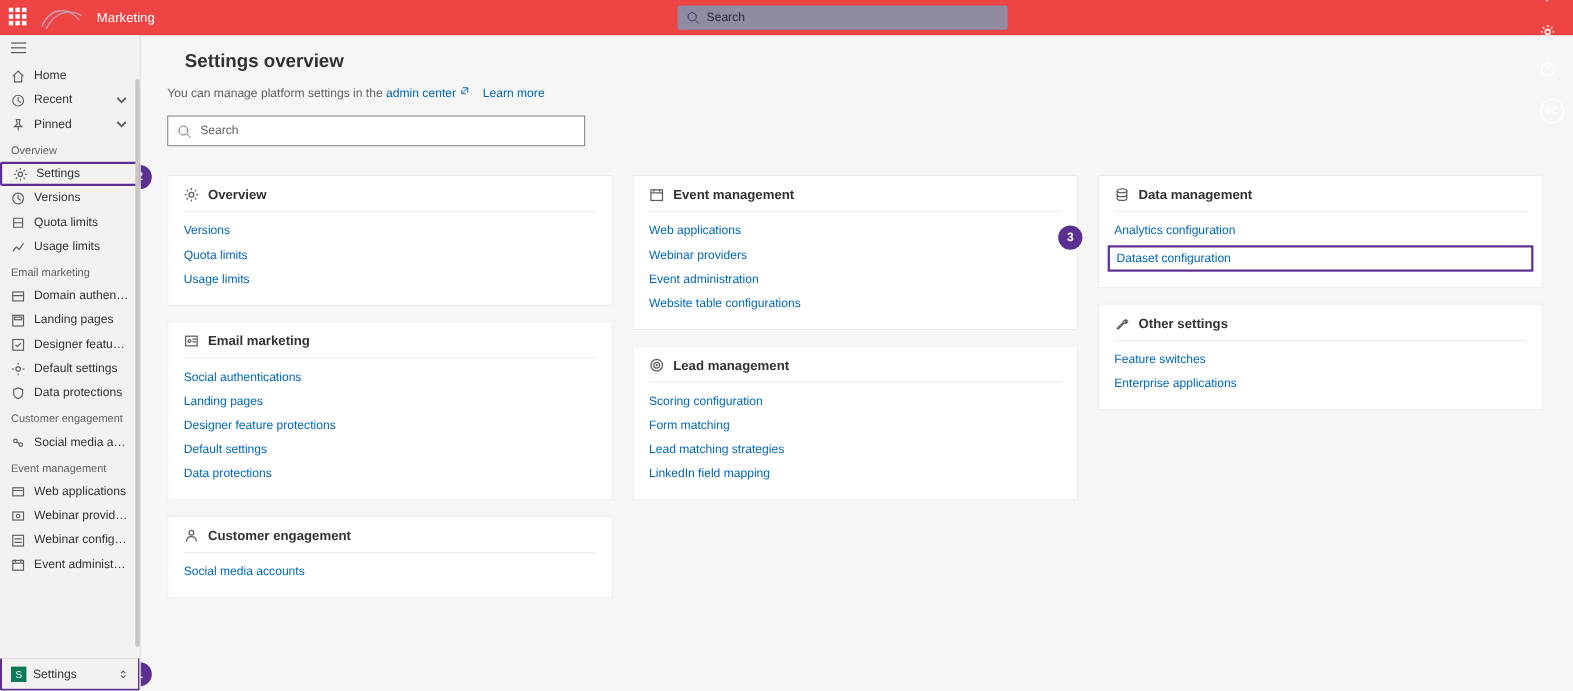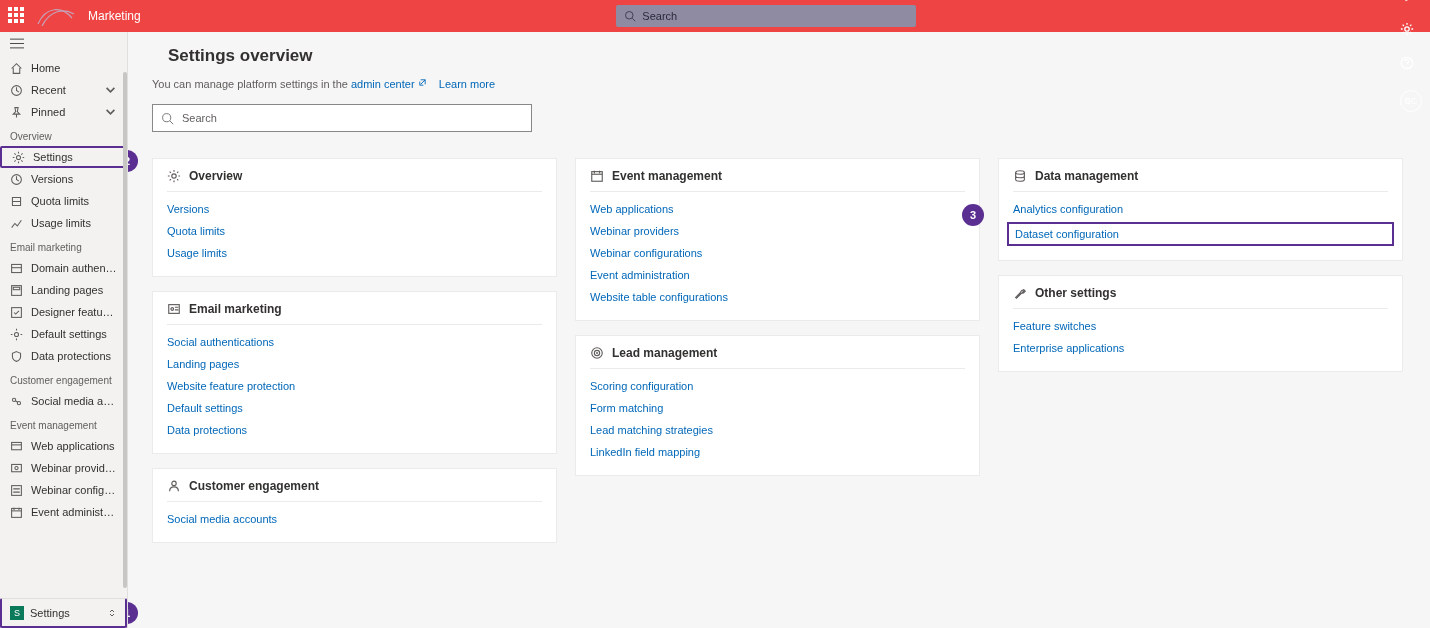--- a/index.html
+++ b/index.html
@@ -331,21 +331,21 @@
             <svg viewBox="0 0 16 16">
                 <rect x="2" y="3" width="12" height="10"></rect>
                 <circle cx="6" cy="8" r="1.5"></circle>
                 <path d="M9 6h4M9 9h4"></path>
               </svg>
             <span>Email marketing</span>
           </div>
             <hr>
           <a class="link" href="#">Social authentications</a>
           <a class="link" href="#">Landing pages</a>
-          <a class="link" href="#">Website feature protection</a>
+          <a class="link" href="#">Designer feature protections</a>
           <a class="link" href="#">Default settings</a>
           <a class="link" href="#">Data protections</a>
         </div>
 
         <div class="card">
           <div class="card-head">
             <svg viewBox="0 0 16 16">
                 <circle cx="8" cy="5" r="2.5"></circle>
                 <path d="M3 14c0-3 2-5 5-5s5 2 5 5"></path>
               </svg>
@@ -363,21 +363,20 @@
                 <rect x="2" y="3" width="12" height="11"></rect>
                 <line x1="2" y1="6" x2="14" y2="6"></line>
                 <line x1="5" y1="2" x2="5" y2="5"></line>
                 <line x1="11" y1="2" x2="11" y2="5"></line>
               </svg>
             <span>Event management</span>
           </div>
             <hr>
           <a class="link" href="#">Web applications</a>
           <a class="link" href="#">Webinar providers</a>
-          <a class="link" href="#">Webinar configurations</a>
           <a class="link" href="#">Event administration</a>
           <a class="link" href="#">Website table configurations</a>
         </div>
 
         <div class="card">
           <div class="card-head">
             <svg viewBox="0 0 16 16">
                 <circle cx="8" cy="8" r="6"></circle>
                 <circle cx="8" cy="8" r="3"></circle>
                 <circle cx="8" cy="8" r="0.5"></circle>

